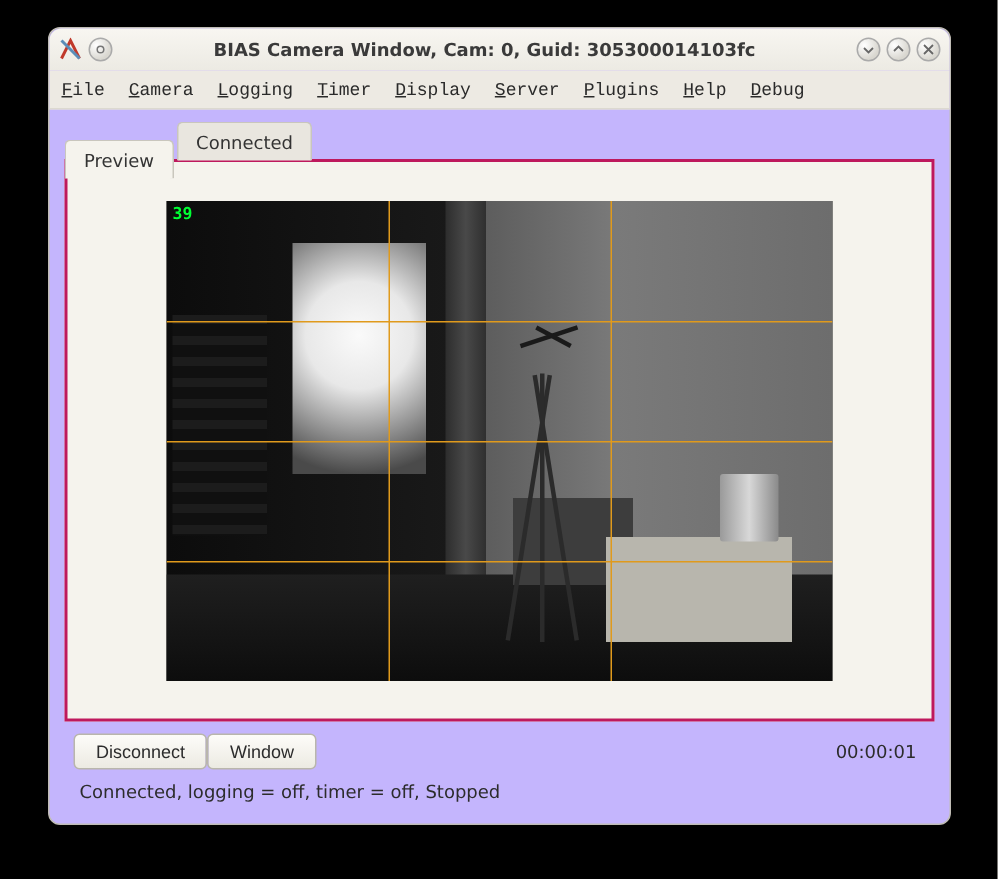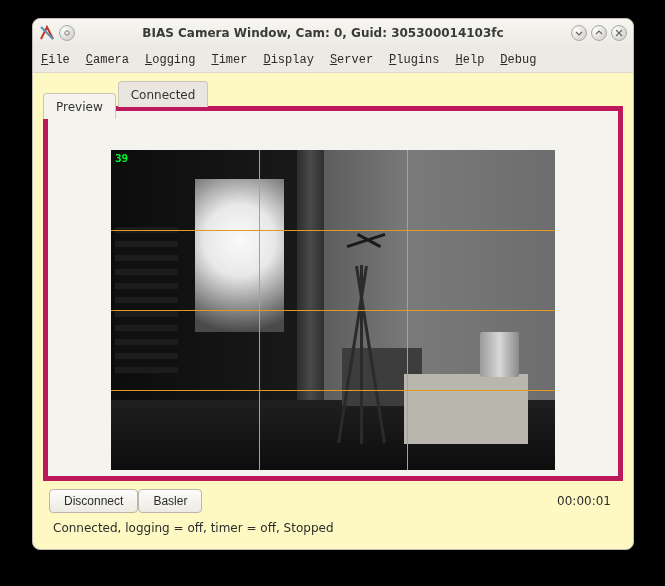--- a/index.html
+++ b/index.html
@@ -10,21 +10,21 @@
     width: 665px;
     height: 586px;
     position: relative;
   }
   .window {
     position: absolute;
     left: 32px;
     top: 18px;
     width: 602px;
     height: 532px;
-    background: #fef9c3;
+    background: #c4b5fd;
     border: 1px solid #c0bdb6;
     border-radius: 8px;
     box-shadow: 0 2px 8px rgba(0,0,0,0.4);
     display: flex;
     flex-direction: column;
   }
   .titlebar {
     height: 28px;
     display: flex;
     align-items: center;
@@ -95,25 +95,25 @@
     cursor: default;
     position: relative;
   }
   .tab.active {
     background: #f5f3ed;
     z-index: 3;
     top: 12px;
   }
   .tab-panel {
     flex: 1;
-    border: 5px solid #be185d;
+    border: 2px solid #be185d;
     background: #f5f3ed;
     margin-top: -1px;
     display: flex;
-    align-items: flex-end;
+    align-items: center;
     justify-content: center;
     padding: 6px;
     min-height: 0;
   }
   .preview-area {
     width: 444px;
     height: 320px;
     background: #1a1a1a;
     position: relative;
     overflow: hidden;
@@ -241,19 +241,19 @@
         <div class="grid-line grid-v2"></div>
         <div class="grid-line grid-h1"></div>
         <div class="grid-line grid-h2"></div>
         <div class="grid-line grid-h3"></div>
         <div class="fps">39</div>
       </div>
     </div>
 
     <div class="bottom-bar">
       <button class="btn">Disconnect</button>
-      <button class="btn">Basler</button>
+      <button class="btn">Window</button>
       <span class="timer">00:00:01</span>
     </div>
 
     <div class="status">Connected, logging = off, timer = off, Stopped</div>
   </div>
 </div>
 
 </body></html>

